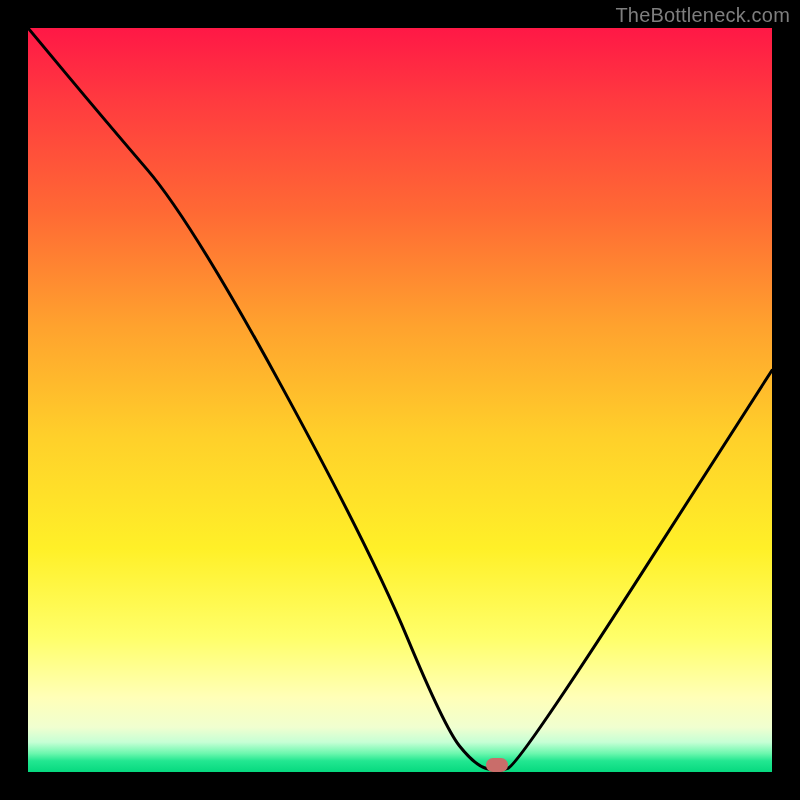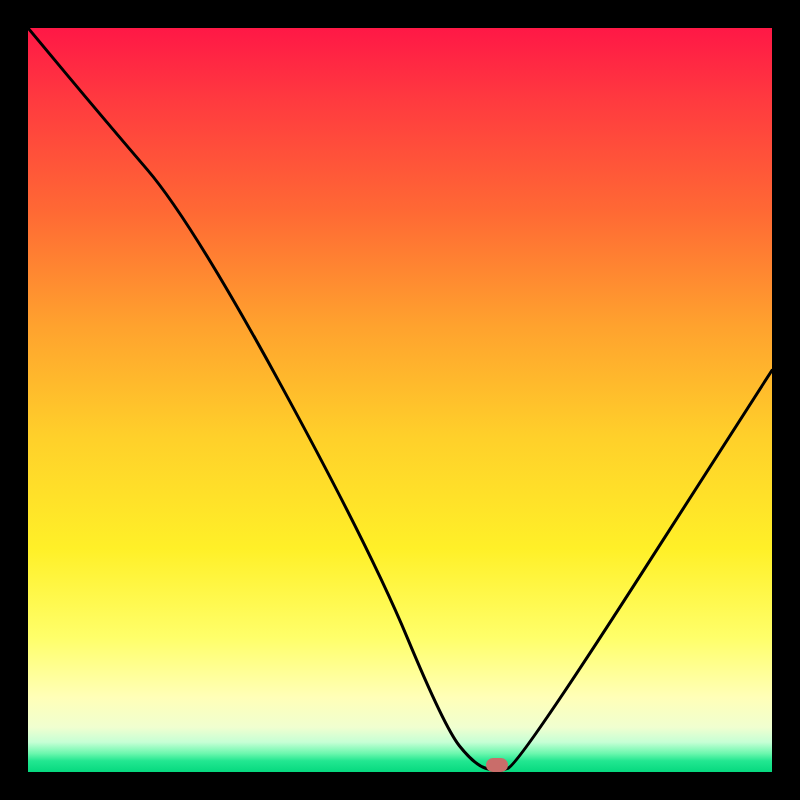--- a/index.html
+++ b/index.html
@@ -79,13 +79,14 @@
   <div class="plot">
     <div class="gradient"></div>
 
     <svg class="curve" viewBox="0 0 744 744" preserveAspectRatio="none">
       <path id="curve-path" fill="none" stroke="#000" stroke-width="3" stroke-linecap="round" stroke-linejoin="round" d="M 0 0 Q 0 0 37.2 44.639999999999986 Q 74.4 89.27999999999997 119.04 141.36 Q 163.68 193.44000000000005 252.96 357.12 Q 342.24 520.8 379.44000000000005 610.0799999999999 Q 416.64000000000004 699.36 431.52 717.96 Q 446.4 736.56 457.56 740.28 Q 468.72 744 479.88 740.28 Q 491.04 736.56 617.52 539.4 T 744 342.23999999999995"></path>
     </svg>
 
     <div class="marker" id="marker" style="left: 468.72px; top: 736.56px;"></div>
   </div>
 
+  <div class="watermark">TheBottleneck.com</div>
 </div>
 
 </body></html>

